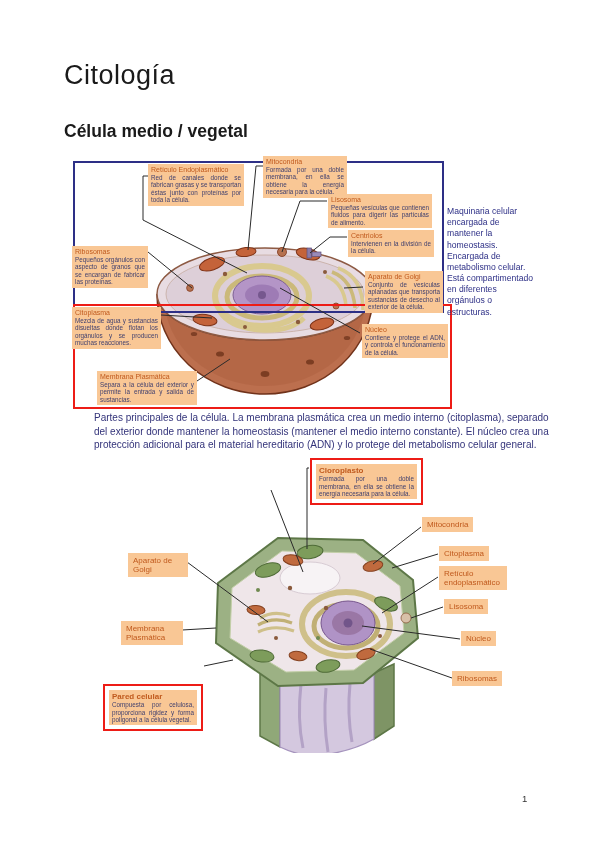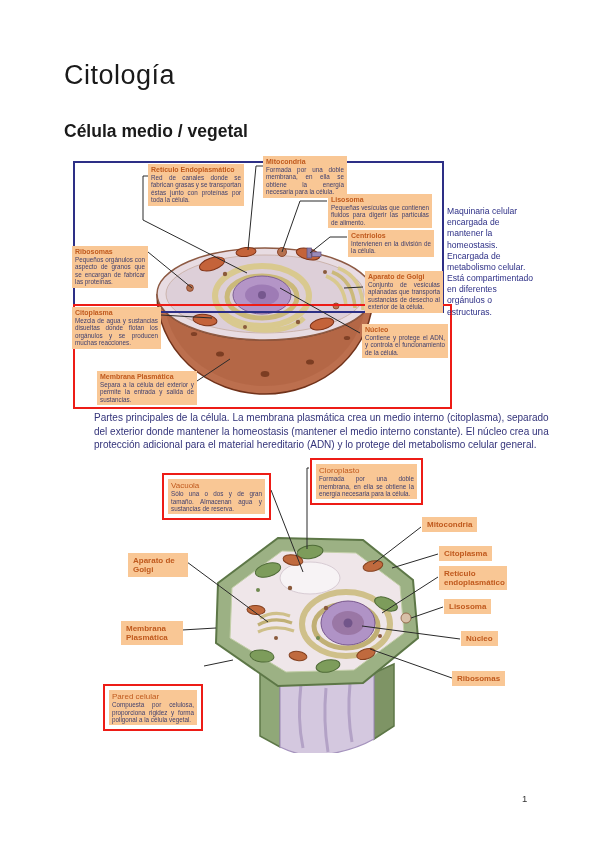--- a/index.html
+++ b/index.html
@@ -14,27 +14,27 @@
   
   .region{position:absolute;pointer-events:none;z-index:2;}
   .region.blue{border:2px solid #2d2f86;}
   .region.red{border:2px solid #ed1c16;}
   
   #leaders{position:absolute;left:0;top:0;width:600px;height:848px;z-index:3;pointer-events:none;}
   
   .cellsvg{position:absolute;z-index:1;}
   
   .lbl{position:absolute;background:#f9c795;padding:2px 3px;z-index:4;box-sizing:border-box;}
-  .lbl-t{font-weight:bold;color:#c05a1e;font-size:7px;line-height:1.15;}
+  .lbl-t{font-weight:normal;color:#c05a1e;font-size:7px;line-height:1.15;}
   .lbl-b{color:#3f3f6e;font-size:6.3px;line-height:1.18;text-align:justify;}
   .redwrap{position:absolute;border:2px solid #ed1c16;padding:4px;z-index:4;background:#fff;box-sizing:border-box;}
   .redwrap .lbl{position:static;width:100%;}
   .plant-tag .lbl-t{font-size:8px;}
   .plant-tag{padding:3px 5px;}
-  .rw-inner-t{font-weight:normal;color:#c05a1e;font-size:8px;line-height:1.15;}
+  .rw-inner-t{font-weight:bold;color:#c05a1e;font-size:8px;line-height:1.15;}
   .side-note{left:447px;top:166px;width:86px;font-size:8.6px;line-height:1.3;color:#2d2f86;z-index:4;margin-top:40px;}
   .caption{left:71px;top:411px;width:462px;font-size:10px;line-height:1.35;color:#33337a;z-index:4;margin-left:23px;}
   .page-num{left:522px;top:793px;font-size:9.5px;color:#333;}
 </style>
 </head>
 <body>
 
 <div class="page">
 
   <div class="abs doc-title">Citología</div>
@@ -200,26 +200,20 @@
   </div>
   <div class="lbl" style="left:97px;top:371px;width:100px">
     <div class="lbl-t">Membrana Plasmática</div>
     <div class="lbl-b">Separa a la célula del exterior y permite la entrada y salida de sustancias.</div>
   </div>
 
   <div class="abs side-note">Maquinaria celular encargada de mantener la homeostasis. Encargada de metabolismo celular. Está compartimentado en diferentes orgánulos o estructuras.</div>
 
   <div class="abs caption">Partes principales de la célula. La membrana plasmática crea un medio interno (citoplasma), separado del exterior donde mantener la homeostasis (mantener el medio interno constante). El núcleo crea una protección adicional para el material hereditario (ADN) y lo protege del metabolismo celular general.</div>
 
-  <div class="redwrap" style="left:162px;top:473px;width:109px">
-    <div class="lbl">
-      <div class="rw-inner-t">Vacuola</div>
-      <div class="lbl-b">Sólo una o dos y de gran tamaño. Almacenan agua y sustancias de reserva.</div>
-    </div>
-  </div>
   <div class="redwrap" style="left:310px;top:458px;width:113px">
     <div class="lbl">
       <div class="rw-inner-t">Cloroplasto</div>
       <div class="lbl-b">Formada por una doble membrana, en ella se obtiene la energía necesaria para la célula.</div>
     </div>
   </div>
   <div class="lbl plant-tag" style="left:128px;top:553px;width:60px">
     <div class="lbl-t">Aparato de Golgi</div>
   </div>
   <div class="lbl plant-tag" style="left:121px;top:621px;width:62px">

